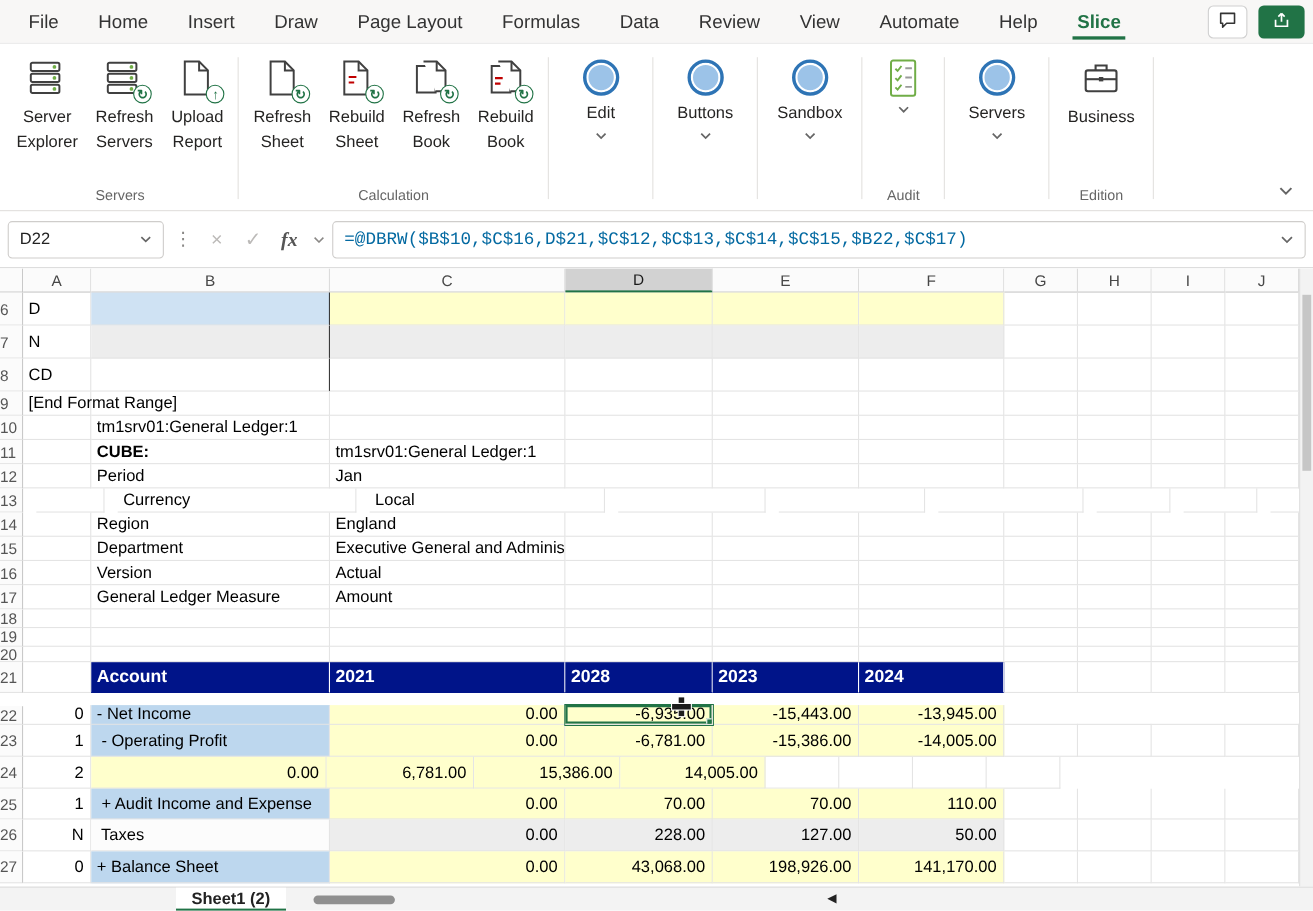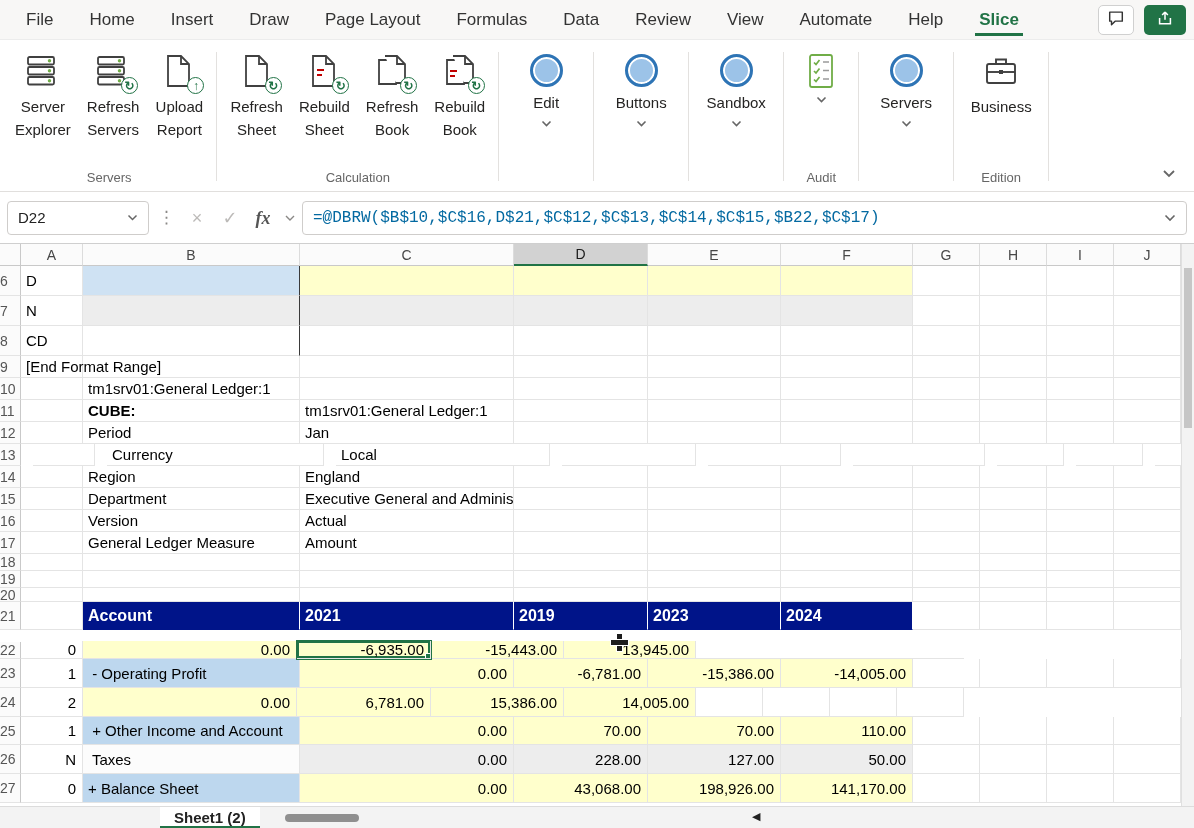--- a/index.html
+++ b/index.html
@@ -595,31 +595,32 @@
           <div class="cell" style="width: 67px;"></div>
           <div class="cell" style="width: 67px;"></div>
           <div class="cell" style="width: 67px;"></div>
           <div class="cell" style="width: 67px;"></div>
         </div>
         <div class="grow" style="height: 28px;">
           <div class="rh">21</div>
           <div class="cell" style="width: 62px;"></div>
           <div class="cell f-navy" style="width: 217px;">Account</div>
           <div class="cell f-navy" style="width: 214px;">2021</div>
-          <div class="cell f-navy" style="width: 134px;">2019</div>
+          <div class="cell f-navy" style="width: 134px;">2028</div>
           <div class="cell f-navy" style="width: 133px;">2023</div>
           <div class="cell f-navy" style="width: 132px;">2024</div>
           <div class="cell" style="width: 67px;"></div>
           <div class="cell" style="width: 67px;"></div>
           <div class="cell" style="width: 67px;"></div>
           <div class="cell" style="width: 67px;"></div>
         </div>
         <div class="grow" style="height: 29px; align-items: flex-end;">
           <div class="rh">22</div>
           <div class="cell r" style="width: 62px;">0</div>
+          <div class="cell f-blue" style="width: 217px;">- Net Income</div>
           <div class="cell f-yellow r" style="width: 214px;">0.00</div>
           <div class="cell f-yellow r sel" style="width: 134px;">-6,935.00<span class="handle"></span></div>
           <div class="cell f-yellow r" style="width: 133px;">-15,443.00</div>
           <div class="cell f-yellow r" style="width: 132px;">-13,945.00</div>
           <div class="cell" style="width: 67px;"></div>
           <div class="cell" style="width: 67px;"></div>
           <div class="cell" style="width: 67px;"></div>
           <div class="cell" style="width: 67px;"></div>
         </div>
         <div class="grow" style="height: 29px;">
@@ -643,21 +644,21 @@
           <div class="cell f-yellow r" style="width: 133px;">15,386.00</div>
           <div class="cell f-yellow r" style="width: 132px;">14,005.00</div>
           <div class="cell" style="width: 67px;"></div>
           <div class="cell" style="width: 67px;"></div>
           <div class="cell" style="width: 67px;"></div>
           <div class="cell" style="width: 67px;"></div>
         </div>
         <div class="grow" style="height: 28px;">
           <div class="rh">25</div>
           <div class="cell r" style="width: 62px;">1</div>
-          <div class="cell f-blue" style="width: 217px;"> + Other Income and Account</div>
+          <div class="cell f-blue" style="width: 217px;"> + Audit Income and Expense</div>
           <div class="cell f-yellow r" style="width: 214px;">0.00</div>
           <div class="cell f-yellow r" style="width: 134px;">70.00</div>
           <div class="cell f-yellow r" style="width: 133px;">70.00</div>
           <div class="cell f-yellow r" style="width: 132px;">110.00</div>
           <div class="cell" style="width: 67px;"></div>
           <div class="cell" style="width: 67px;"></div>
           <div class="cell" style="width: 67px;"></div>
           <div class="cell" style="width: 67px;"></div>
         </div>
         <div class="grow" style="height: 29px;">

